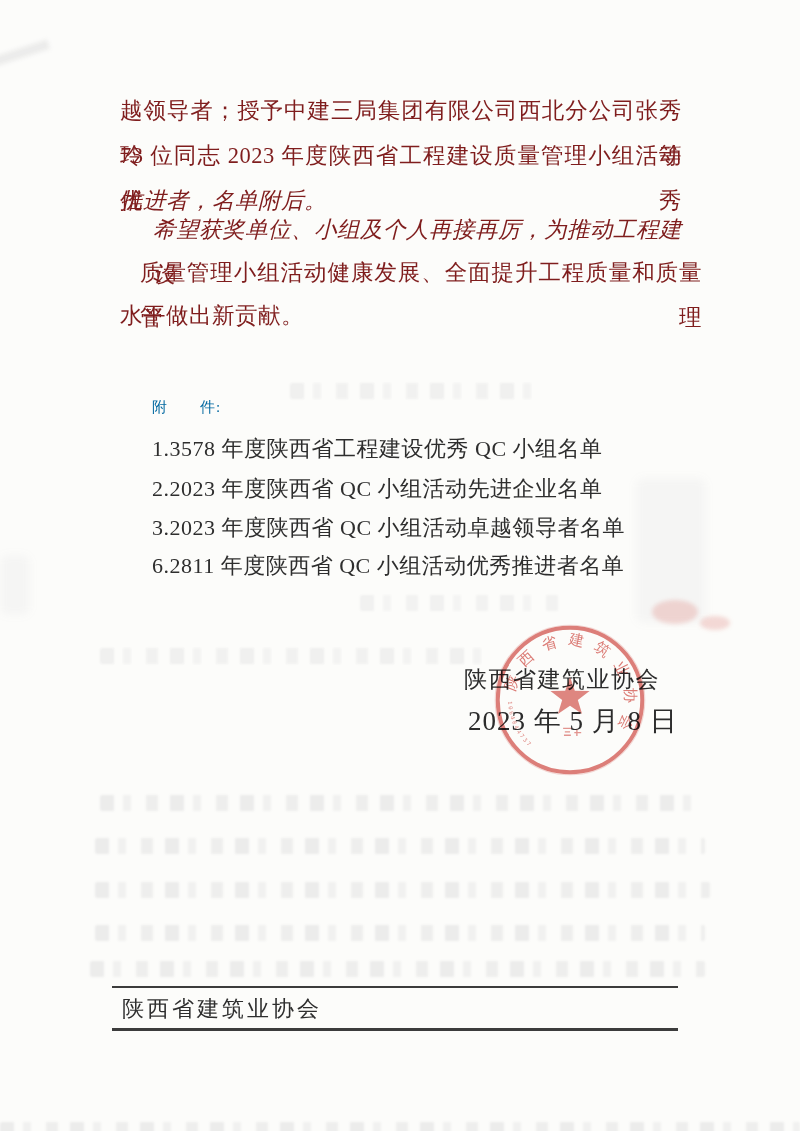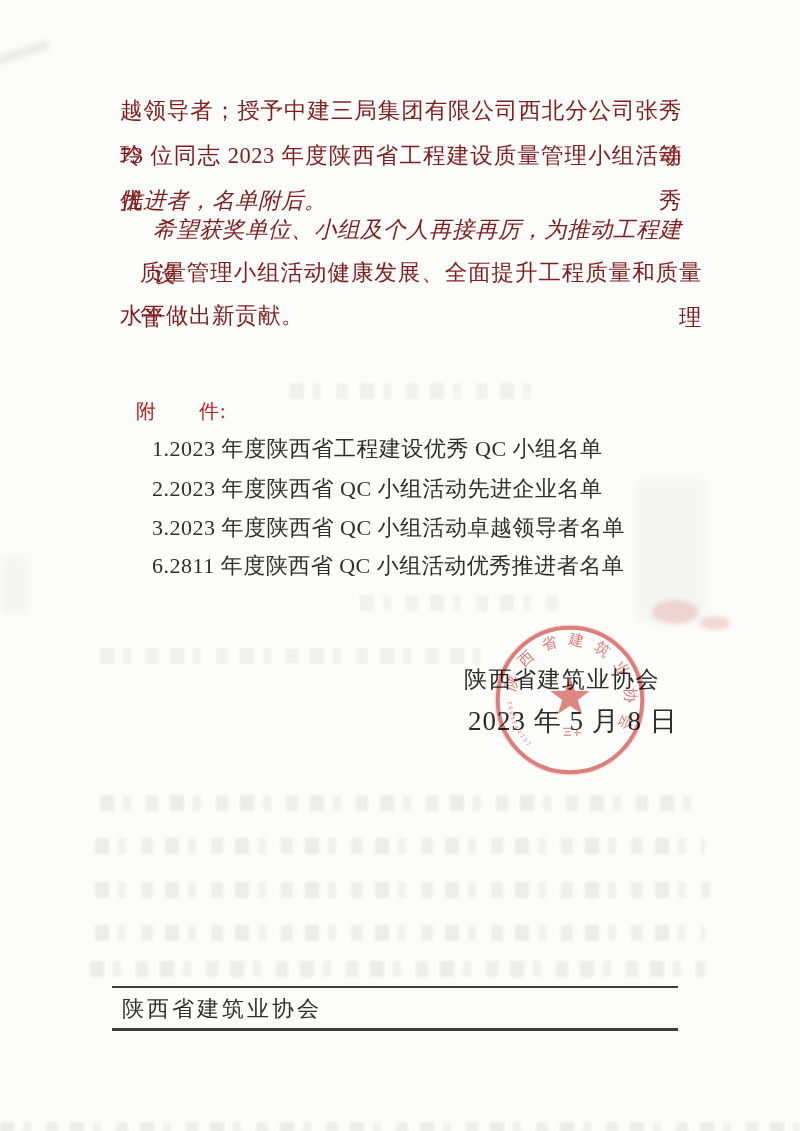--- a/index.html
+++ b/index.html
@@ -21,22 +21,22 @@
     color:#7f1d1d;
     text-align:justify;
     text-align-last:justify;
     white-space:normal;
   }
   .textline.lastline{text-align-last:left;}
   .textline.indent{padding-left:33px;width:529px;font-style:italic;}
 
   
   .attach-heading{
-    position:absolute;left:136px;top:398px;
-    font-size:20px;letter-spacing:1px;color:#b91c1c;
+    position:absolute;left:152px;top:398px;
+    font-size:15px;letter-spacing:1px;color:#0369a1;
   }
   .attach-item{
     position:absolute;left:152px;
     font-size:22px;letter-spacing:.5px;color:#2e2e2e;white-space:nowrap;
   }
 
   
   .sig-org{position:absolute;left:464px;top:664px;font-size:23px;letter-spacing:1.5px;color:#2c2c2c;}
   .sig-date{position:absolute;left:468px;top:703px;font-size:27px;letter-spacing:1px;color:#2c2c2c;}
 
@@ -99,21 +99,21 @@
   </div>
 
   <div>
     <div class="textline indent" style="top:207px;">希望获奖单位、小组及个人再接再厉，为推动工程建设</div>
     <div class="textline" style="top:250px;margin-left:20px;">质量管理小组活动健康发展、全面提升工程质量和质量管理</div>
     <div class="textline lastline" style="top:293px;">水平做出新贡献。</div>
   </div>
 
   <div>
     <div class="attach-heading">附　　件:</div>
-    <div class="attach-item" style="top:434px;">1.2023 年度陕西省工程建设优秀 QC 小组名单</div>
+    <div class="attach-item" style="top:434px;">1.3578 年度陕西省工程建设优秀 QC 小组名单</div>
     <div class="attach-item" style="top:474px;">2.2023 年度陕西省 QC 小组活动先进企业名单</div>
     <div class="attach-item" style="top:513px;">3.2023 年度陕西省 QC 小组活动卓越领导者名单</div>
     <div class="attach-item" style="top:551px;">6.2811 年度陕西省 QC 小组活动优秀推进者名单</div>
   </div>
 
   <div>
     <div class="sig-org">陕西省建筑业协会</div>
     <div class="sig-date">2023 年 5 月 8 日</div>
   </div>
 

